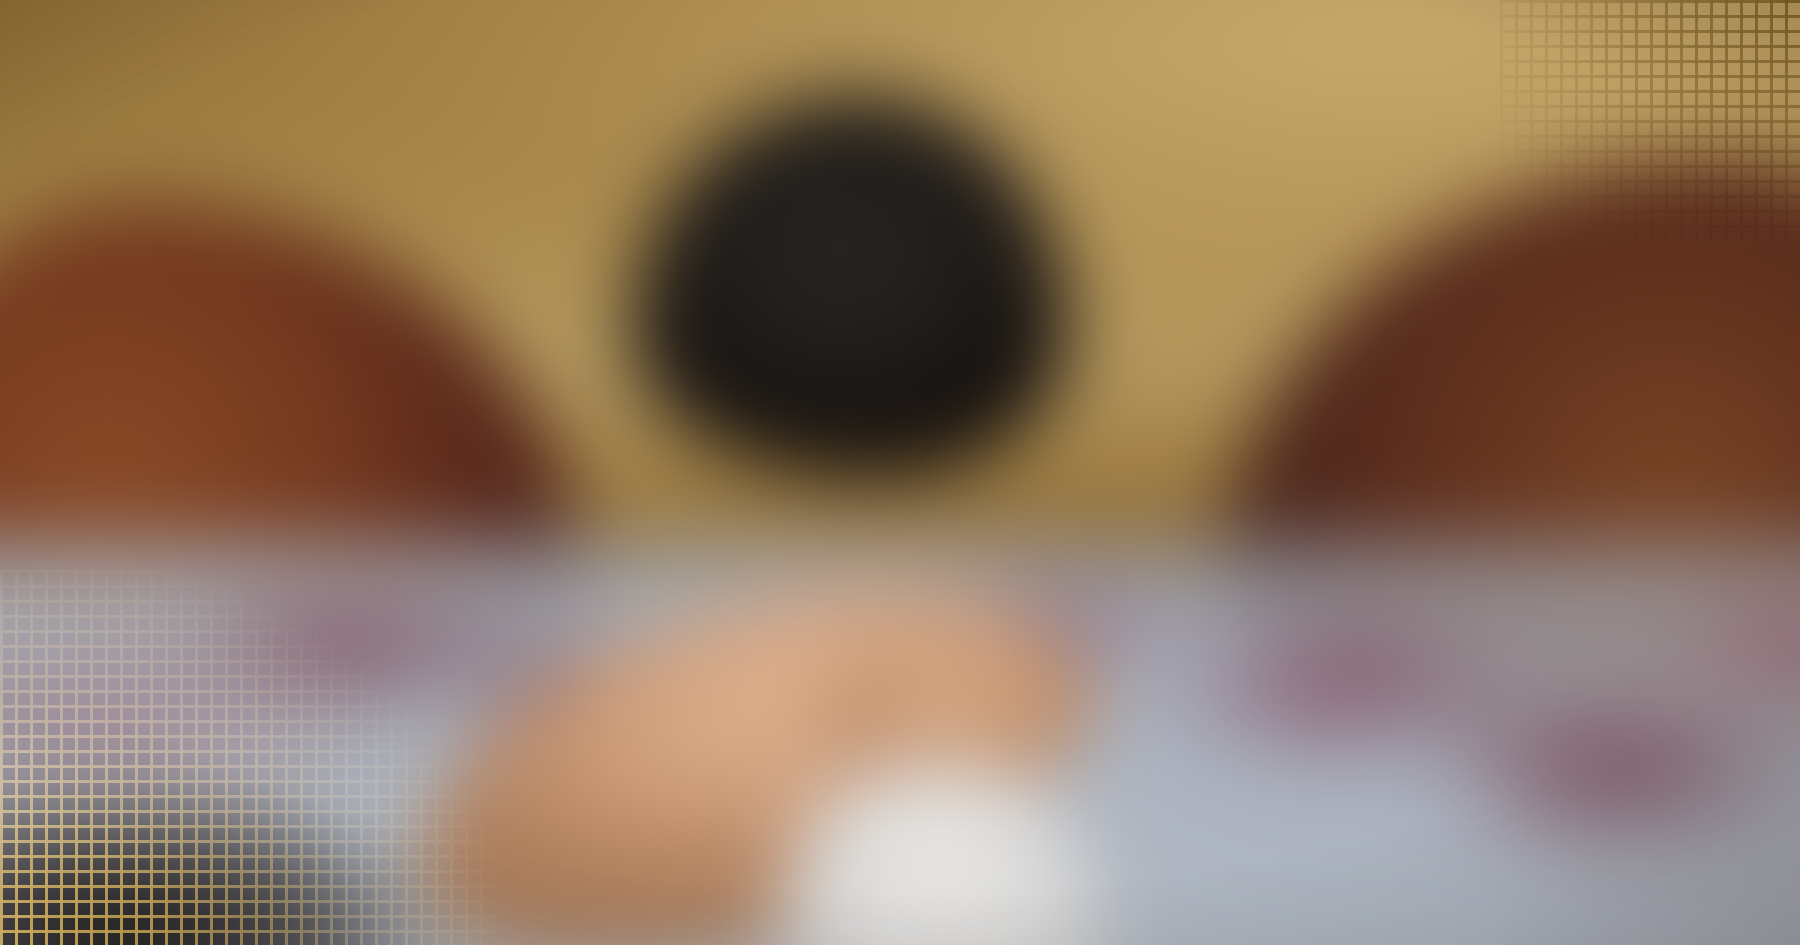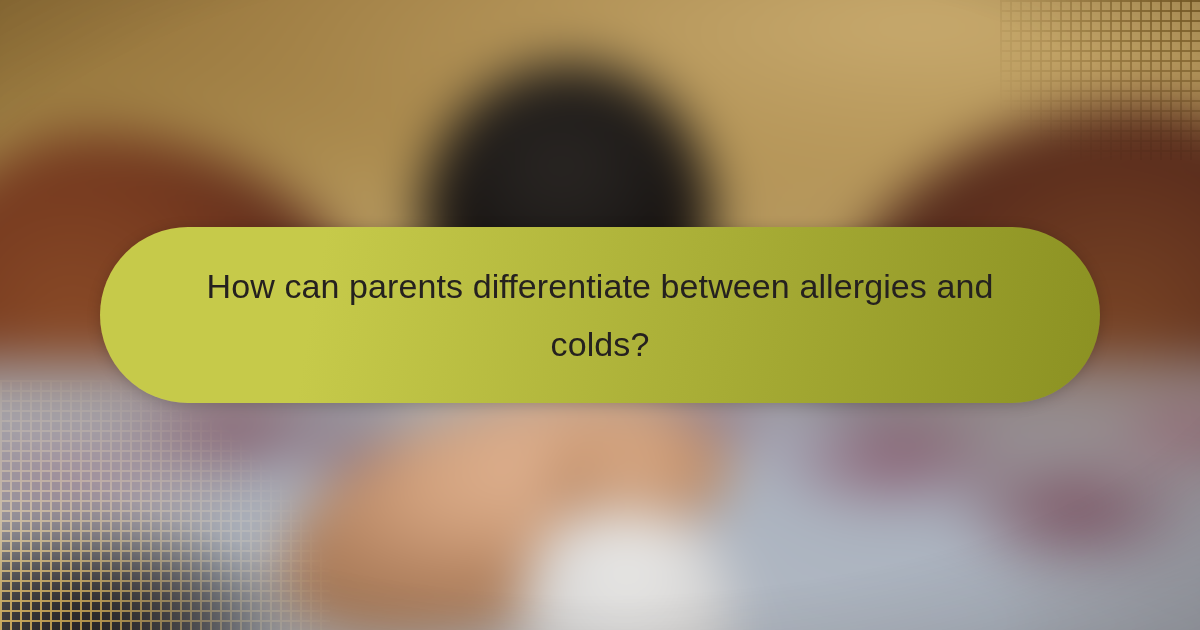--- a/index.html
+++ b/index.html
@@ -231,17 +231,14 @@
     <div class="layer-hand"></div>
     <div class="layer-bib"></div>
     <div class="layer-shadow-bl"></div>
   </div>
 
   <div class="vignette"></div>
 
   <div class="dots dots-bl"></div>
   <div class="dots dots-tr"></div>
 
-  <div id="pill" style="left: 100px; top: 227px; width: 1000px; height: 176px; border-radius: 88px; background: linear-gradient(100deg, rgb(198, 202, 74) 0%, rgb(198, 202, 74) 22%, rgb(139, 145, 34) 100%);">
-    <p id="pill-text" style="color: rgb(37, 33, 31);">How can parents differentiate between allergies and colds?</p>
-  </div>
 
 </div>
 
 </body></html>

